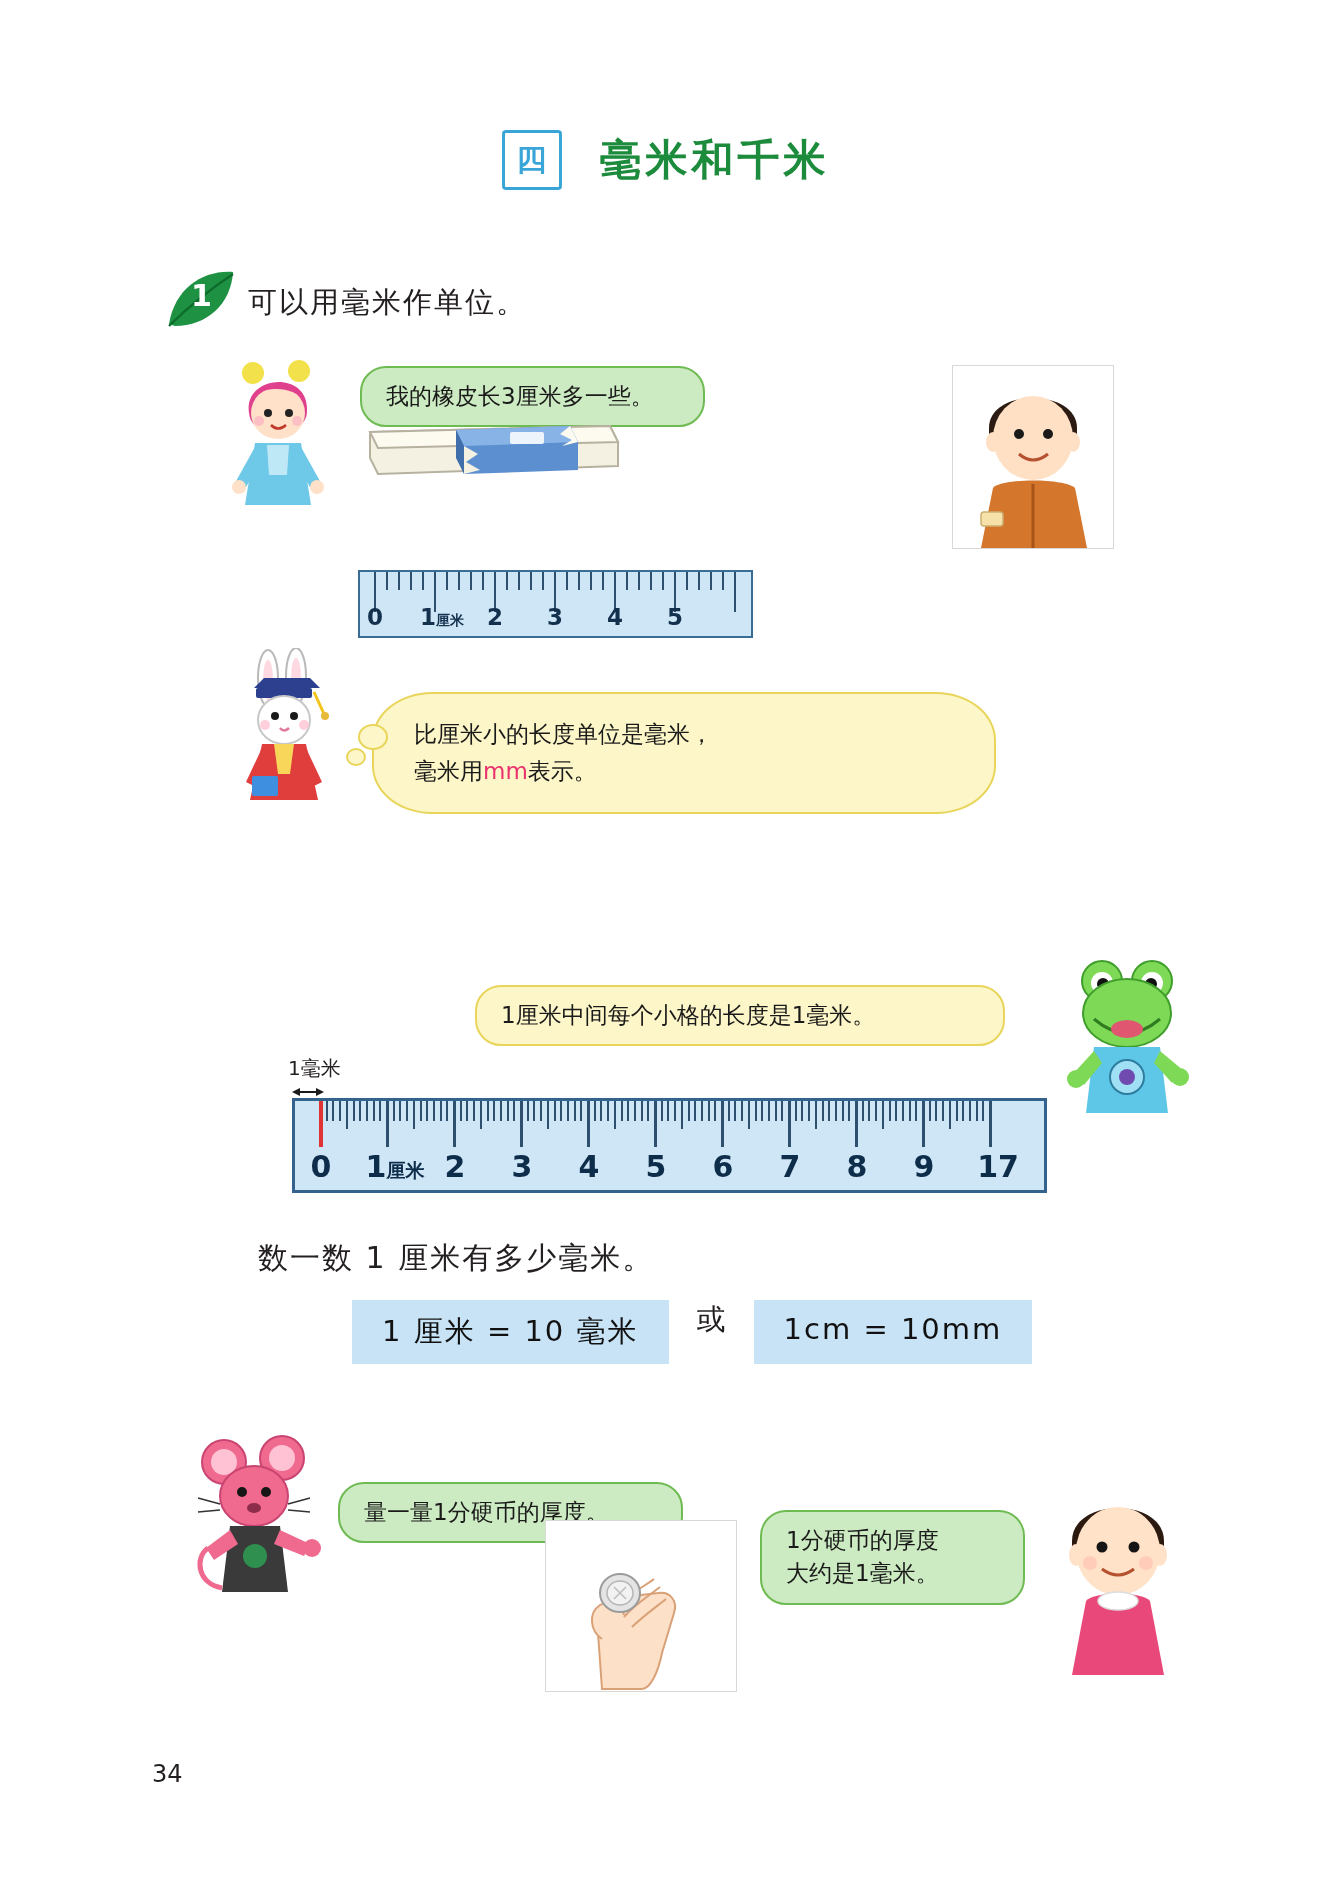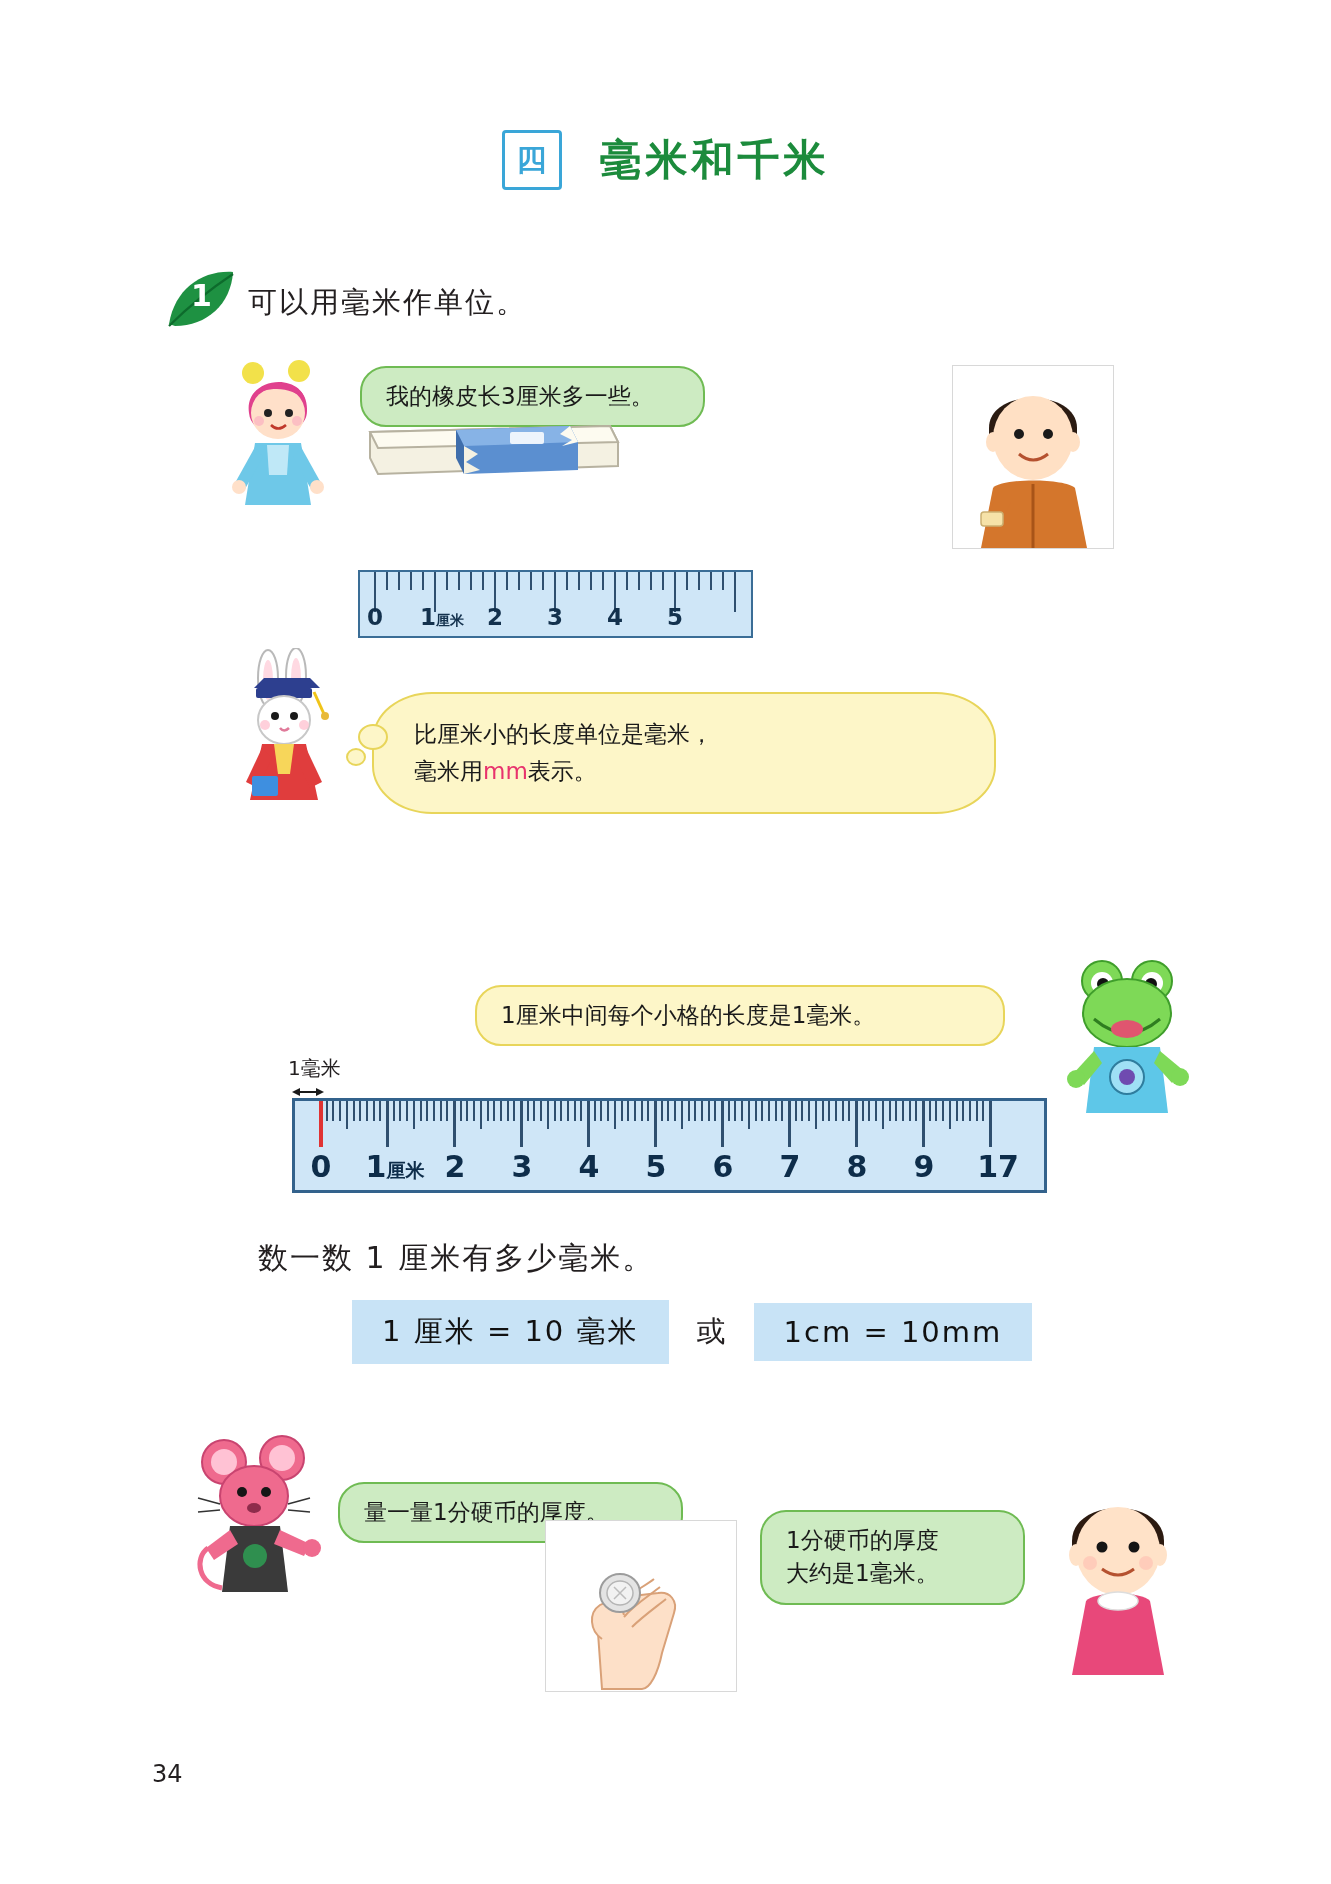--- a/index.html
+++ b/index.html
@@ -220,21 +220,20 @@
     color: #231f20;
     letter-spacing: 2px;
     font-family: "DejaVu Sans", sans-serif;
   }
 
   
   .eq-row {
     position: absolute;
     left: 352px; top: 1300px;
     display: flex;
-    align-items: center;
   }
   .eq-box {
     background: #c8e3f6;
     padding: 12px 30px;
     font-size: 29px;
     color: #111;
     letter-spacing: 2px;
     font-family: "DejaVu Sans", sans-serif;
   }
   .eq-or {

